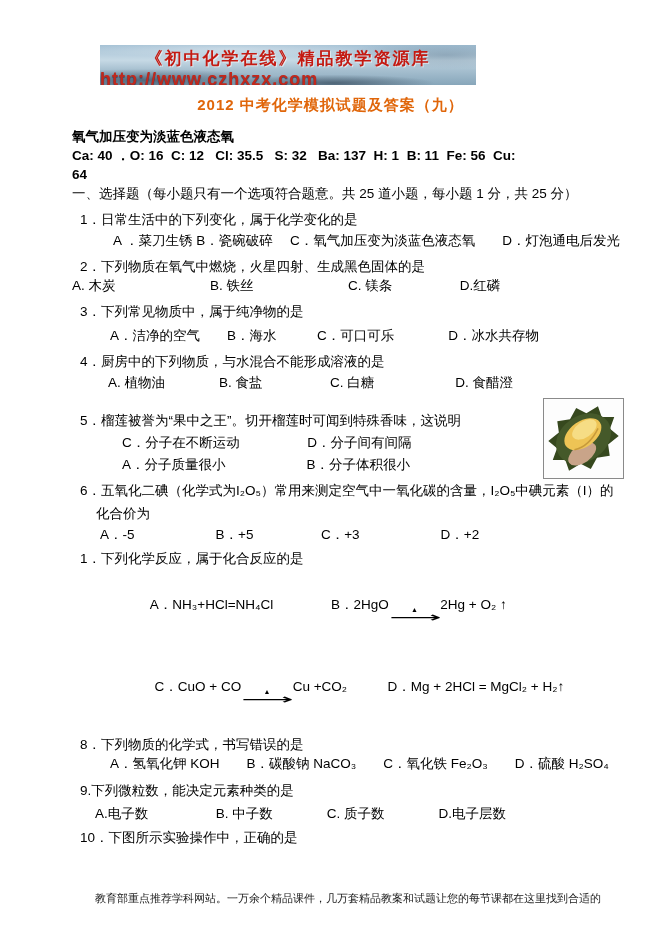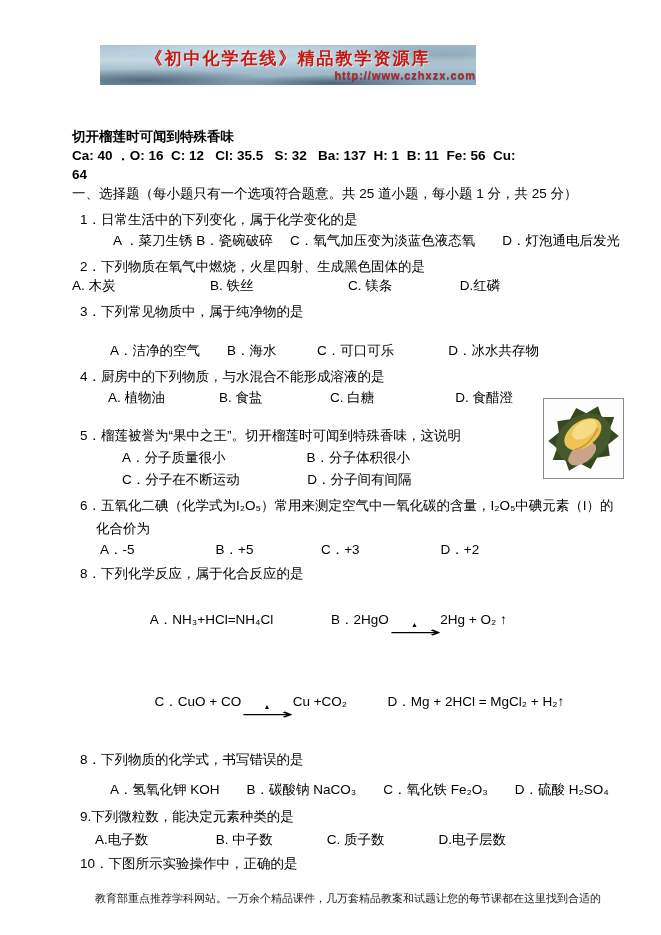--- a/index.html
+++ b/index.html
@@ -22,21 +22,21 @@
     overflow:hidden;
   }
   .banner-title {
     font-family:"Liberation Serif","DejaVu Serif",serif;
     font-size:17px; font-weight:bold; color:#c41a12; text-align:center;
     letter-spacing:2px; padding-top:2px;
     text-shadow:1px 1px 0 rgba(255,255,255,.55);
     white-space:pre;
   }
   .banner-url {
-    font-size:11px; font-weight:bold; color:#c2281c; text-align:right;
+    font-size:18px; font-weight:bold; color:#c2281c; text-align:left;
     margin-top:-1px; letter-spacing:1px;
     text-shadow:0 1px 1px rgba(30,50,80,.8);
     white-space:pre;
   }
   
   .doc-title {
     position:absolute; top:96px; left:0; width:100%; text-align:center;
     font-size:15px; font-weight:bold; color:#e0660a; letter-spacing:1px;
     white-space:pre;
   }
@@ -76,57 +76,58 @@
 </head>
 <body>
 
 <div class="page">
 
   <div class="banner">
     <div class="banner-title">《初中化学在线》精品教学资源库</div>
     <div class="banner-url">http://www.czhxzx.com</div>
   </div>
 
+  <div class="doc-title">2012 中考化学模拟试题及答案（九）</div>
 
   <div class="content">
-    <div class="line b">切开榴莲时可闻到特殊香味</div>
+    <div class="line b">氧气加压变为淡蓝色液态氧</div>
     <div class="line b">Ca: 40 ．O: 16  C: 12   Cl: 35.5   S: 32   Ba: 137  H: 1  B: 11  Fe: 56  Cu:</div>
     <div class="line b">64</div>
     <div class="line">一、选择题（每小题只有一个选项符合题意。共 25 道小题，每小题 1 分，共 25 分）</div>
 
     <div class="line ind8" style="margin-top:7px">1．日常生活中的下列变化，属于化学变化的是</div>
     <div class="line ind41" style="margin-top:2px">A ．菜刀生锈 B．瓷碗破碎　 C．氧气加压变为淡蓝色液态氧　　D．灯泡通电后发光</div>
 
     <div class="line ind8" style="margin-top:7px">2．下列物质在氧气中燃烧，火星四射、生成黑色固体的是</div>
     <div class="line" style="">A. 木炭　　　　　　　B. 铁丝　　　　　　　C. 镁条　　　　　D.红磷</div>
 
     <div class="line ind8" style="margin-top:7px">3．下列常见物质中，属于纯净物的是</div>
-    <div class="line ind38" style="margin-top:20px">A．洁净的空气　　B．海水　　　C．可口可乐　　　　D．冰水共存物</div>
+    <div class="line ind38" style="margin-top:5px">A．洁净的空气　　B．海水　　　C．可口可乐　　　　D．冰水共存物</div>
 
     <div class="line ind8" style="margin-top:7px">4．厨房中的下列物质，与水混合不能形成溶液的是</div>
     <div class="line ind36" style="margin-top:2px">A. 植物油　　　　B. 食盐　　　　　C. 白糖　　　　　　D. 食醋澄</div>
 
     <div class="line ind8" style="margin-top:19px">5．榴莲被誉为“果中之王”。切开榴莲时可闻到特殊香味，这说明</div>
+    <div class="line ind50" style="margin-top:3px">C．分子在不断运动　　　　　D．分子间有间隔</div>
     <div class="line ind50" style="margin-top:3px">A．分子质量很小　　　　　　B．分子体积很小</div>
-    <div class="line ind50" style="margin-top:3px">C．分子在不断运动　　　　　D．分子间有间隔</div>
 
     <div class="line ind8" style="margin-top:7px">6．五氧化二碘（化学式为I₂O₅）常用来测定空气中一氧化碳的含量，I₂O₅中碘元素（I）的</div>
     <div class="line ind24" style="margin-top:4px">化合价为</div>
     <div class="line ind28" style="margin-top:2px">A．-5　　　　　　B．+5　　　　　C．+3　　　　　　D．+2</div>
 
-    <div class="line ind8" style="margin-top:5px">8．下列化学反应，属于化合反应的是</div>
+    <div class="line ind8" style="margin-top:5px">1．下列化学反应，属于化合反应的是</div>
     <div class="line ind56" style="margin-top:8px">
       <span>A．NH₃+HCl=NH₄Cl　　　　 </span><span>B．2HgO </span><span class="rxn"><span class="delta">▲</span><span class="arr">⟶</span></span><span> 2Hg + O₂ ↑</span>
     </div>
     <div class="line ind60" style="margin-top:17px">
       <span>C．CuO + CO </span><span class="rxn"><span class="delta">▲</span><span class="arr">⟶</span></span><span> Cu +CO₂　　　</span><span>D．Mg + 2HCl = MgCl₂ + H₂↑</span>
     </div>
 
     <div class="line ind8" style="margin-top:12px">8．下列物质的化学式，书写错误的是</div>
-    <div class="line ind38" style="margin-top:11px">A．氢氧化钾 KOH　　B．碳酸钠 NaCO₃　　C．氧化铁 Fe₂O₃　　D．硫酸 H₂SO₄</div>
+    <div class="line ind38" style="margin-top:0">A．氢氧化钾 KOH　　B．碳酸钠 NaCO₃　　C．氧化铁 Fe₂O₃　　D．硫酸 H₂SO₄</div>
 
     <div class="line ind8" style="margin-top:8px">9.下列微粒数，能决定元素种类的是</div>
     <div class="line ind23" style="margin-top:4px">A.电子数　　　　　B. 中子数　　　　C. 质子数　　　　D.电子层数</div>
 
     <div class="line ind8" style="margin-top:5px">10．下图所示实验操作中，正确的是</div>
   </div>
 
   <div class="durian-box">
     <svg width="79" height="79" viewBox="0 0 80 80">
       <g transform="rotate(-35 40 40)">

